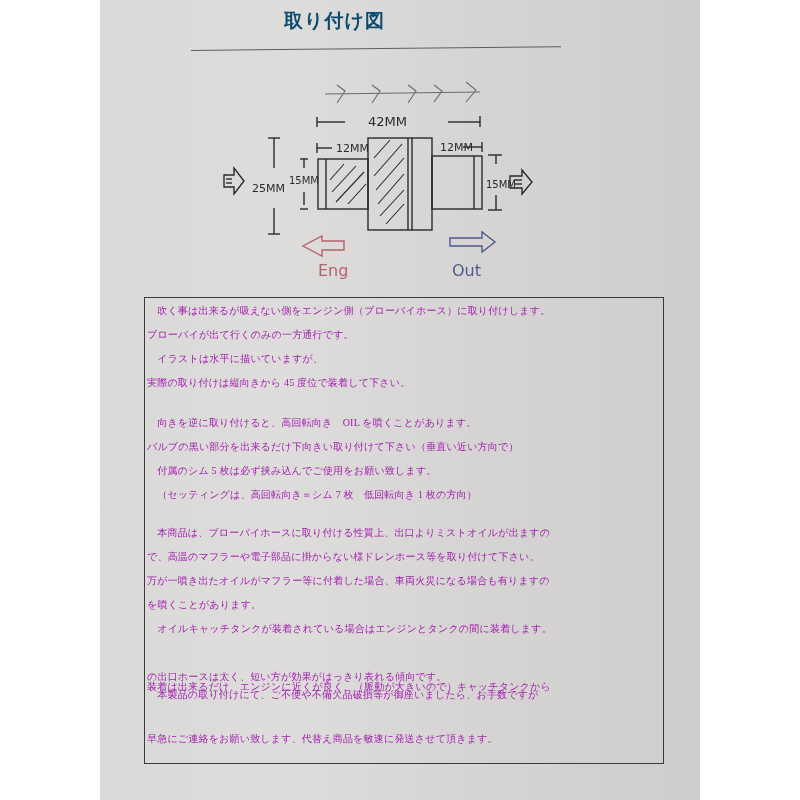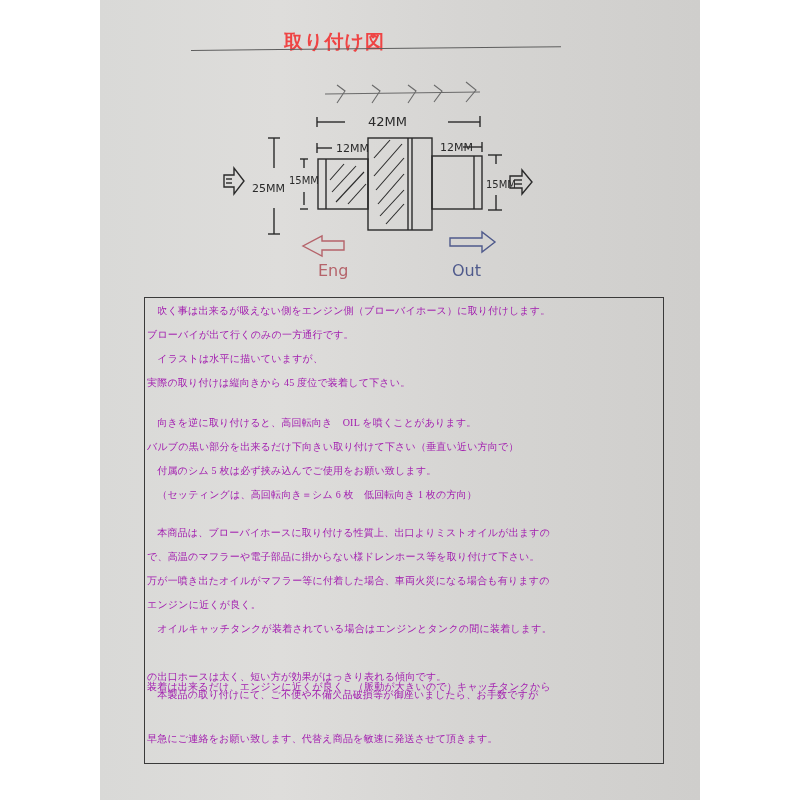--- a/index.html
+++ b/index.html
@@ -5,23 +5,22 @@
   html, body { margin:0; padding:0; }
   body {
     width:800px; height:800px; background:#ffffff; position:relative; overflow:hidden;
     font-family: "DejaVu Sans", "Liberation Sans", sans-serif;
   }
   .paper {
     position:absolute; left:100px; top:0; width:600px; height:800px;
     background: linear-gradient(90deg, #d9d9d7 0%, #dedddb 30%, #d6d5d3 60%, #cfcecc 100%);
   }
   .title {
-    position:absolute; left:284px; top:8px; font-size:19px; font-weight:bold; color:#ef4444;
+    position:absolute; left:284px; top:8px; font-size:19px; font-weight:bold; color:#0c4a6e;
     letter-spacing:1px;
-    margin-top:21px;
   }
   .title-rule {
     position:absolute; left:191px; top:50px; width:370px; height:0;
     border-top:1px solid #5e5e5e; transform:rotate(-0.6deg); transform-origin:left;
   }
   .diagram { position:absolute; left:210px; top:80px; width:340px; height:200px; }
   .note-box {
     position:absolute; left:144px; top:297px; width:520px; height:467px;
     border:1.5px solid #3a3a3a; box-sizing:border-box;
   }
@@ -127,22 +126,22 @@
 </svg>
 
 <div class="note-box"></div>
 <div class="note-line" style="left:147px;top:304px">　吹く事は出来るが吸えない側をエンジン側（ブローバイホース）に取り付けします。</div>
 <div class="note-line" style="left:147px;top:328px">ブローバイが出て行くのみの一方通行です。</div>
 <div class="note-line" style="left:147px;top:352px">　イラストは水平に描いていますが、</div>
 <div class="note-line" style="left:147px;top:376px">実際の取り付けは縦向きから 45 度位で装着して下さい。</div>
 <div class="note-line" style="left:147px;top:416px">　向きを逆に取り付けると、高回転向き　OIL を噴くことがあります。</div>
 <div class="note-line" style="left:147px;top:440px">バルブの黒い部分を出来るだけ下向きい取り付けて下さい（垂直い近い方向で）</div>
 <div class="note-line" style="left:147px;top:464px">　付属のシム 5 枚は必ず挟み込んでご使用をお願い致します。</div>
-<div class="note-line" style="left:147px;top:488px">　（セッティングは、高回転向き＝シム 6 枚　低回転向き 1 枚の方向）</div>
+<div class="note-line" style="left:147px;top:488px">　（セッティングは、高回転向き＝シム 7 枚　低回転向き 1 枚の方向）</div>
 <div class="note-line" style="left:147px;top:526px">　本商品は、ブローバイホースに取り付ける性質上、出口よりミストオイルが出ますの</div>
 <div class="note-line" style="left:147px;top:550px">で、高温のマフラーや電子部品に掛からない様ドレンホース等を取り付けて下さい。</div>
 <div class="note-line" style="left:147px;top:574px">万が一噴き出たオイルがマフラー等に付着した場合、車両火災になる場合も有りますの</div>
-<div class="note-line" style="left:147px;top:598px">エンジンに近くが良く。</div>
+<div class="note-line" style="left:147px;top:598px">を噴くことがあります。</div>
 <div class="note-line" style="left:147px;top:622px">　オイルキャッチタンクが装着されている場合はエンジンとタンクの間に装着します。</div>
 <div class="note-line" style="left:147px;top:680px">装着は出来るだけ、エンジンに近くが良く、（脈動が大きいので）キャッチタンクから</div>
 <div class="note-line" style="left:147px;top:670px">の出口ホースは太く、短い方が効果がはっきり表れる傾向です。</div>
 <div class="note-line" style="left:147px;top:688px">　本製品の取り付けにて、ご不便や不備欠品破損等が御座いましたら、お手数ですが</div>
 <div class="note-line" style="left:147px;top:732px">早急にご連絡をお願い致します、代替え商品を敏速に発送させて頂きます。</div>
 
 </body></html>

